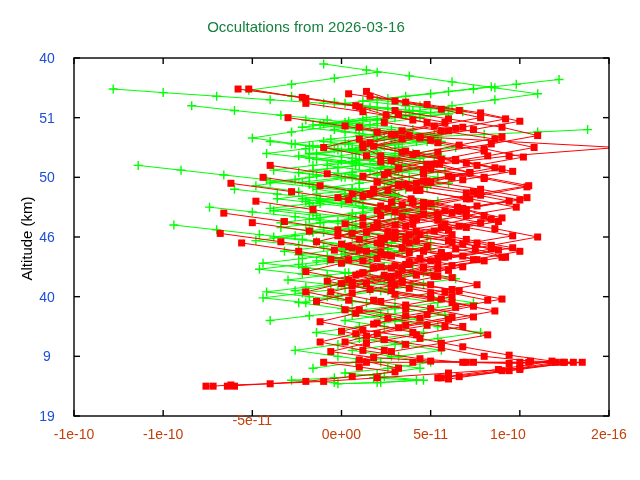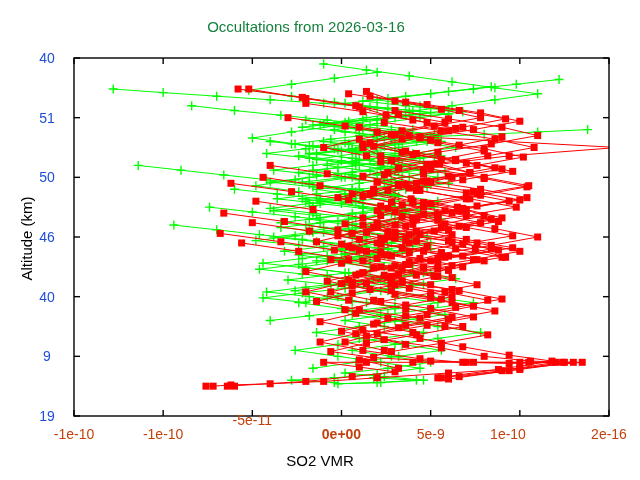--- a/index.html
+++ b/index.html
@@ -84,21 +84,20 @@
     transform: translateY(-50%);
   }
 </style>
 </head>
 <body>
 
 <div id="figure">
 
   <div id="plot-title">Occultations from 2026-03-16</div>
 
-  <div id="xlabel">SO2 VMR</div>
 
   <div id="ylabel">Altitude (km)</div>
 
   <div id="canvas-wrap">
     <svg class="plot-svg" id="plot-svg" viewBox="0 0 640 480" xmlns="http://www.w3.org/2000/svg">
         <defs>
           <clipPath id="plotclip">
             <rect x="74" y="58" width="535" height="358"></rect>
           </clipPath>
         </defs>
@@ -1019,22 +1018,22 @@
           <line x1="74" y1="58" x2="80" y2="58" stroke="#000" stroke-width="1.4"></line>
           <line x1="609" y1="58" x2="603" y2="58" stroke="#000" stroke-width="1.4"></line>
         </g>
       </svg>
   </div>
 
   <div id="x-tick-labels">
       <div class="tick-label-x" style="left: 74px; top: 426px;">-1e-10</div>
       <div class="tick-label-x" style="left: 163.167px; top: 426px;">-1e-10</div>
       <div class="tick-label-x" style="left: 252.333px; top: 412px;">-5e-11</div>
-      <div class="tick-label-x" style="left: 341.5px; top: 426px; font-weight: bold;">0e+00</div>
-      <div class="tick-label-x" style="left: 430.667px; top: 426px;">5e-9</div>
+      <div class="tick-label-x" style="left: 341.5px; top: 426px;">0e+00</div>
+      <div class="tick-label-x" style="left: 430.667px; top: 426px;">5e-11</div>
       <div class="tick-label-x" style="left: 508px; top: 426px;">1e-10</div>
       <div class="tick-label-x" style="left: 609px; top: 426px;">2e-16</div>
     </div>
   <div id="y-tick-labels">
       <div class="tick-label-y" style="left: 28px; width: 38px; top: 416px;">19</div>
       <div class="tick-label-y" style="left: 28px; width: 38px; top: 356.333px;">9</div>
       <div class="tick-label-y" style="left: 28px; width: 38px; top: 296.667px;">40</div>
       <div class="tick-label-y" style="left: 28px; width: 38px; top: 237px;">46</div>
       <div class="tick-label-y" style="left: 28px; width: 38px; top: 177.333px;">50</div>
       <div class="tick-label-y" style="left: 28px; width: 38px; top: 117.667px;">51</div>

